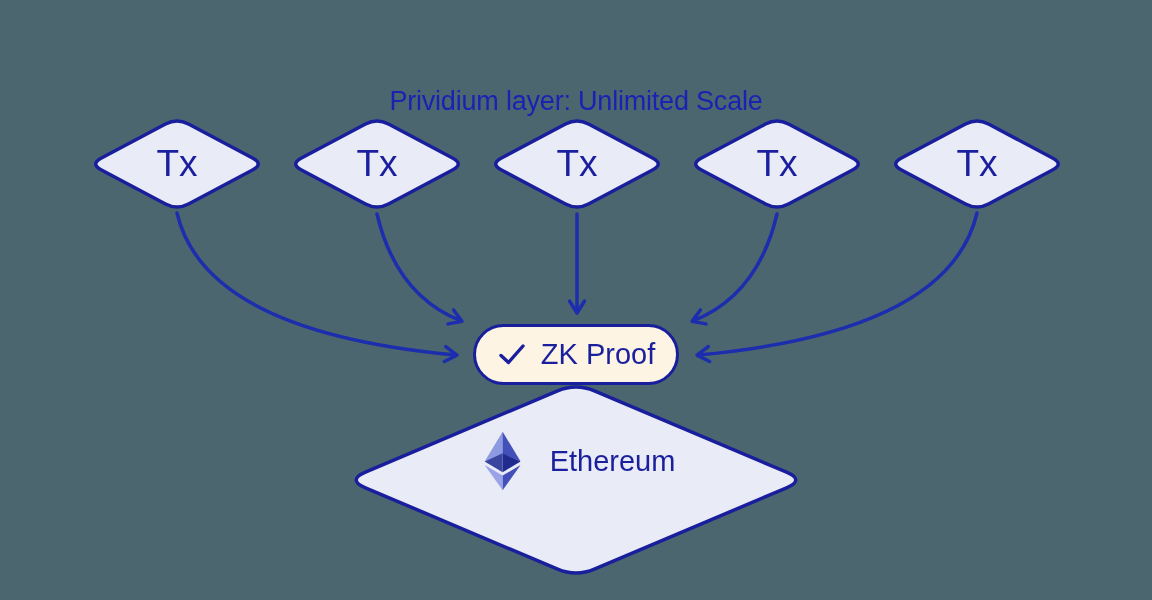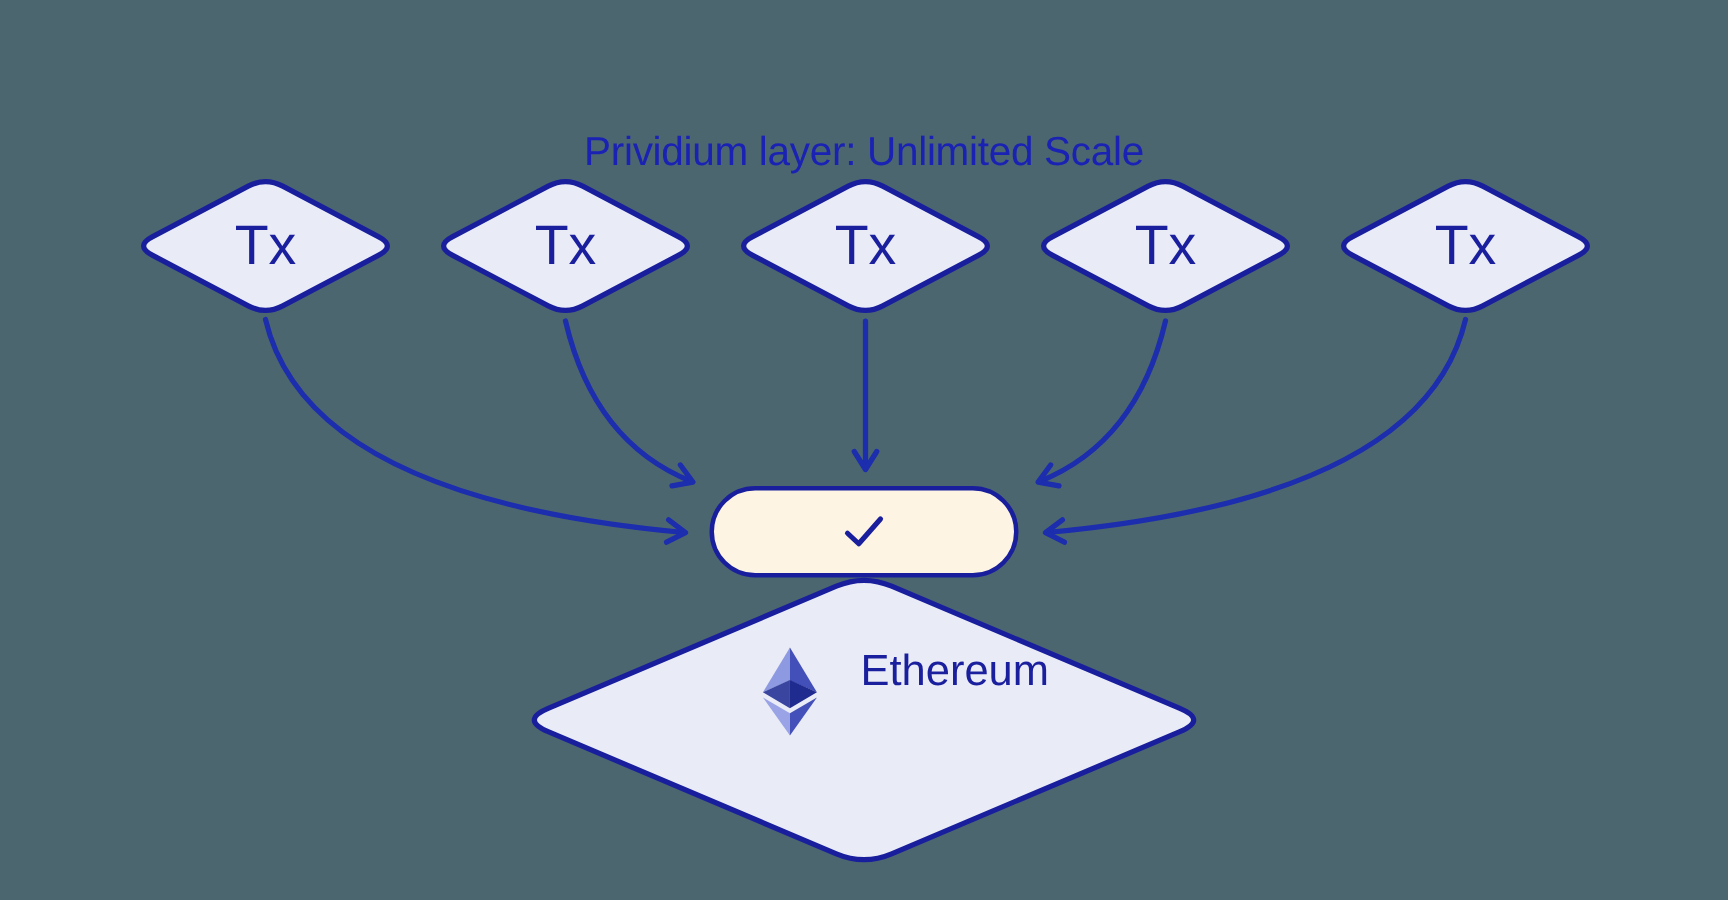--- a/index.html
+++ b/index.html
@@ -43,22 +43,22 @@
     position:absolute;left:473px;top:324px;width:206px;height:61px;
     box-sizing:border-box;
     background:var(--pill-fill);
     border:3.5px solid var(--node-border);
     border-radius:34px;
     display:flex;align-items:center;justify-content:center;gap:14px;
     color:var(--label-text);font-size:29px;
   }
   .pill .check{flex:0 0 auto;display:block;}
   .eth-row{
-    position:absolute;left:604px;top:461px;transform:translate(-50%,-50%);
-    display:flex;gap:29px;
+    position:absolute;left:580px;top:461px;transform:translate(-50%,-50%);
+    display:flex;align-items:center;gap:29px;
     color:var(--label-text);font-size:29px;font-weight:500;
   }
   .eth-row svg{display:block;}
 </style>
 </head>
 <body>
 
 <div class="stage">
 
   <div class="title">Prividium layer: Unlimited Scale</div>
@@ -88,20 +88,21 @@
   <div class="tx-label" style="left:177px;top:164px">Tx</div>
   <div class="tx-label" style="left:377px;top:164px">Tx</div>
   <div class="tx-label" style="left:577px;top:164px">Tx</div>
   <div class="tx-label" style="left:777px;top:164px">Tx</div>
   <div class="tx-label" style="left:977px;top:164px">Tx</div>
 
   <div class="pill">
     <svg class="check" width="30" height="25" viewBox="0 0 30 25">
       <path d="M4 13.5 L11.5 20.5 L26 4" fill="none" style="stroke:var(--label-text)" stroke-width="3.4" stroke-linecap="round" stroke-linejoin="round"></path>
     </svg>
+    <span>ZK Proof</span>
   </div>
 
   <div class="eth-row">
     <svg width="36" height="59" viewBox="0 0 256 417">
       <polygon points="127.9,0 125.2,9.5 125.2,154.2 127.9,156.9 255.8,212.3" fill="#4350b9"></polygon>
       <polygon points="127.9,0 0,212.3 127.9,156.9" fill="#8d99e0"></polygon>
       <polygon points="127.9,312.2 126.4,314 126.4,412.3 127.9,416.8 255.9,236.6" fill="#4350b9"></polygon>
       <polygon points="127.9,416.8 127.9,312.2 0,236.6" fill="#99a3e6"></polygon>
       <polygon points="127.9,287.9 255.8,212.3 127.9,154.2" fill="#1f2b8f"></polygon>
       <polygon points="0,212.3 127.9,287.9 127.9,154.2" fill="#39459e"></polygon>

